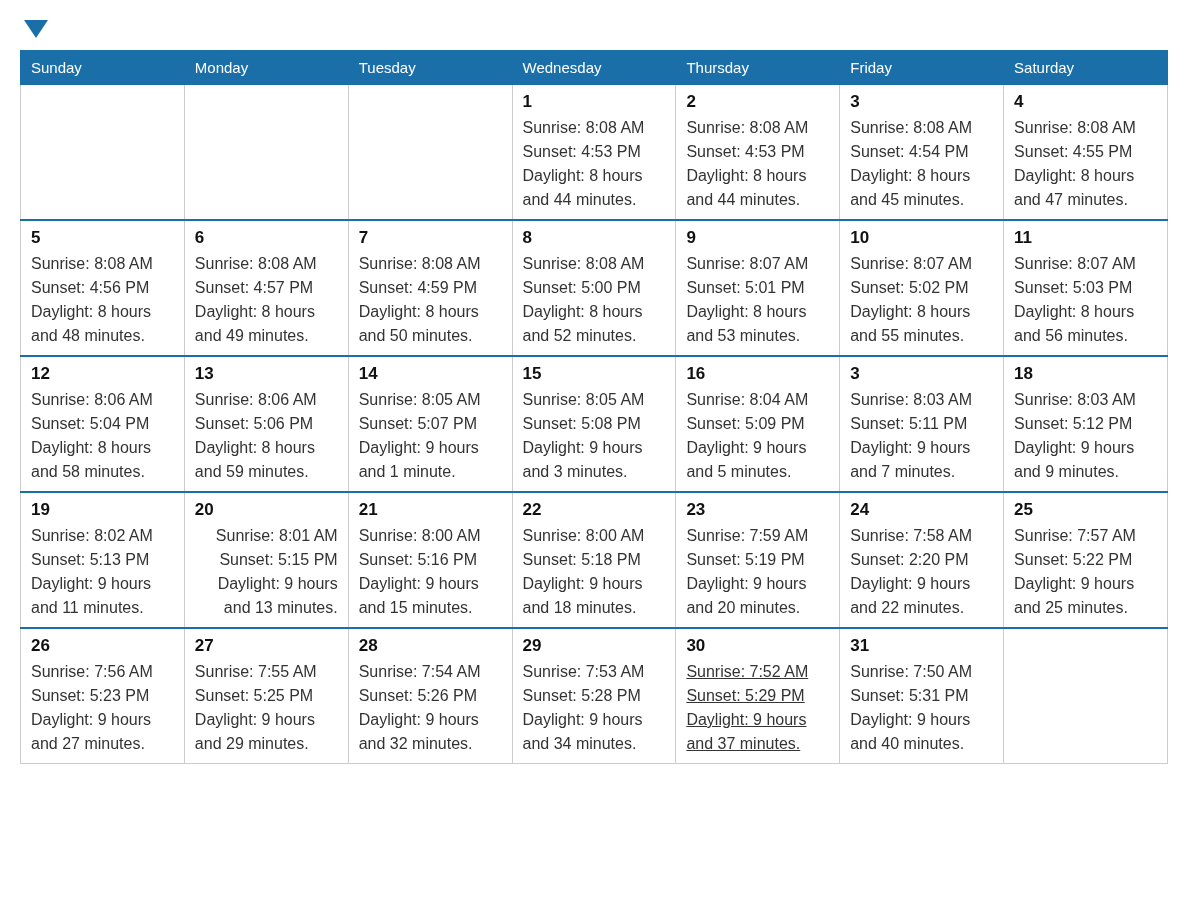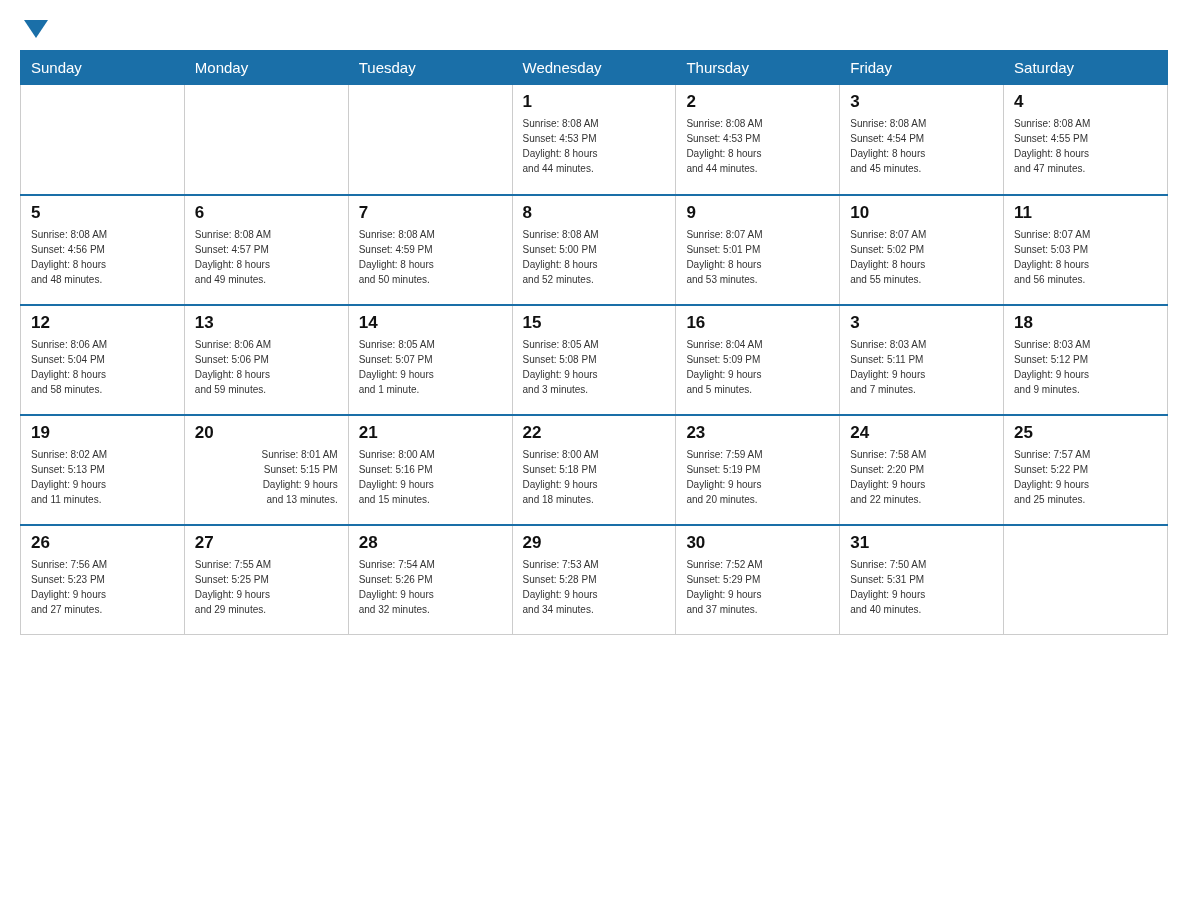--- a/index.html
+++ b/index.html
@@ -79,21 +79,21 @@
       width: 14.28%;
       height: 110px;
     }
     .day-number {
       font-size: 17px;
       font-weight: bold;
       color: #111;
       margin-bottom: 4px;
     }
     .day-info {
-      font-size: 10px;
+      font-size: 16px;
       color: #333;
       line-height: 1.5;
     }
     tbody tr td.empty {
       background: #fff;
     }
     tbody tr:nth-child(odd) td {
       background-color: #fff;
     }
     tbody tr td {
@@ -343,21 +343,21 @@
         </td>
         <td>
           <div class="day-number">29</div>
           <div class="day-info" style="white-space: pre-line;">Sunrise: 7:53 AM
 Sunset: 5:28 PM
 Daylight: 9 hours
 and 34 minutes.</div>
         </td>
         <td>
           <div class="day-number">30</div>
-          <div class="day-info" style="white-space: pre-line;">Sunrise: 7:52 AM
+          <div class="day-info" style="white-space: pre-line; text-decoration: underline;">Sunrise: 7:52 AM
 Sunset: 5:29 PM
 Daylight: 9 hours
 and 37 minutes.</div>
         </td>
         <td>
           <div class="day-number">31</div>
           <div class="day-info" style="white-space: pre-line;">Sunrise: 7:50 AM
 Sunset: 5:31 PM
 Daylight: 9 hours
 and 40 minutes.</div>

